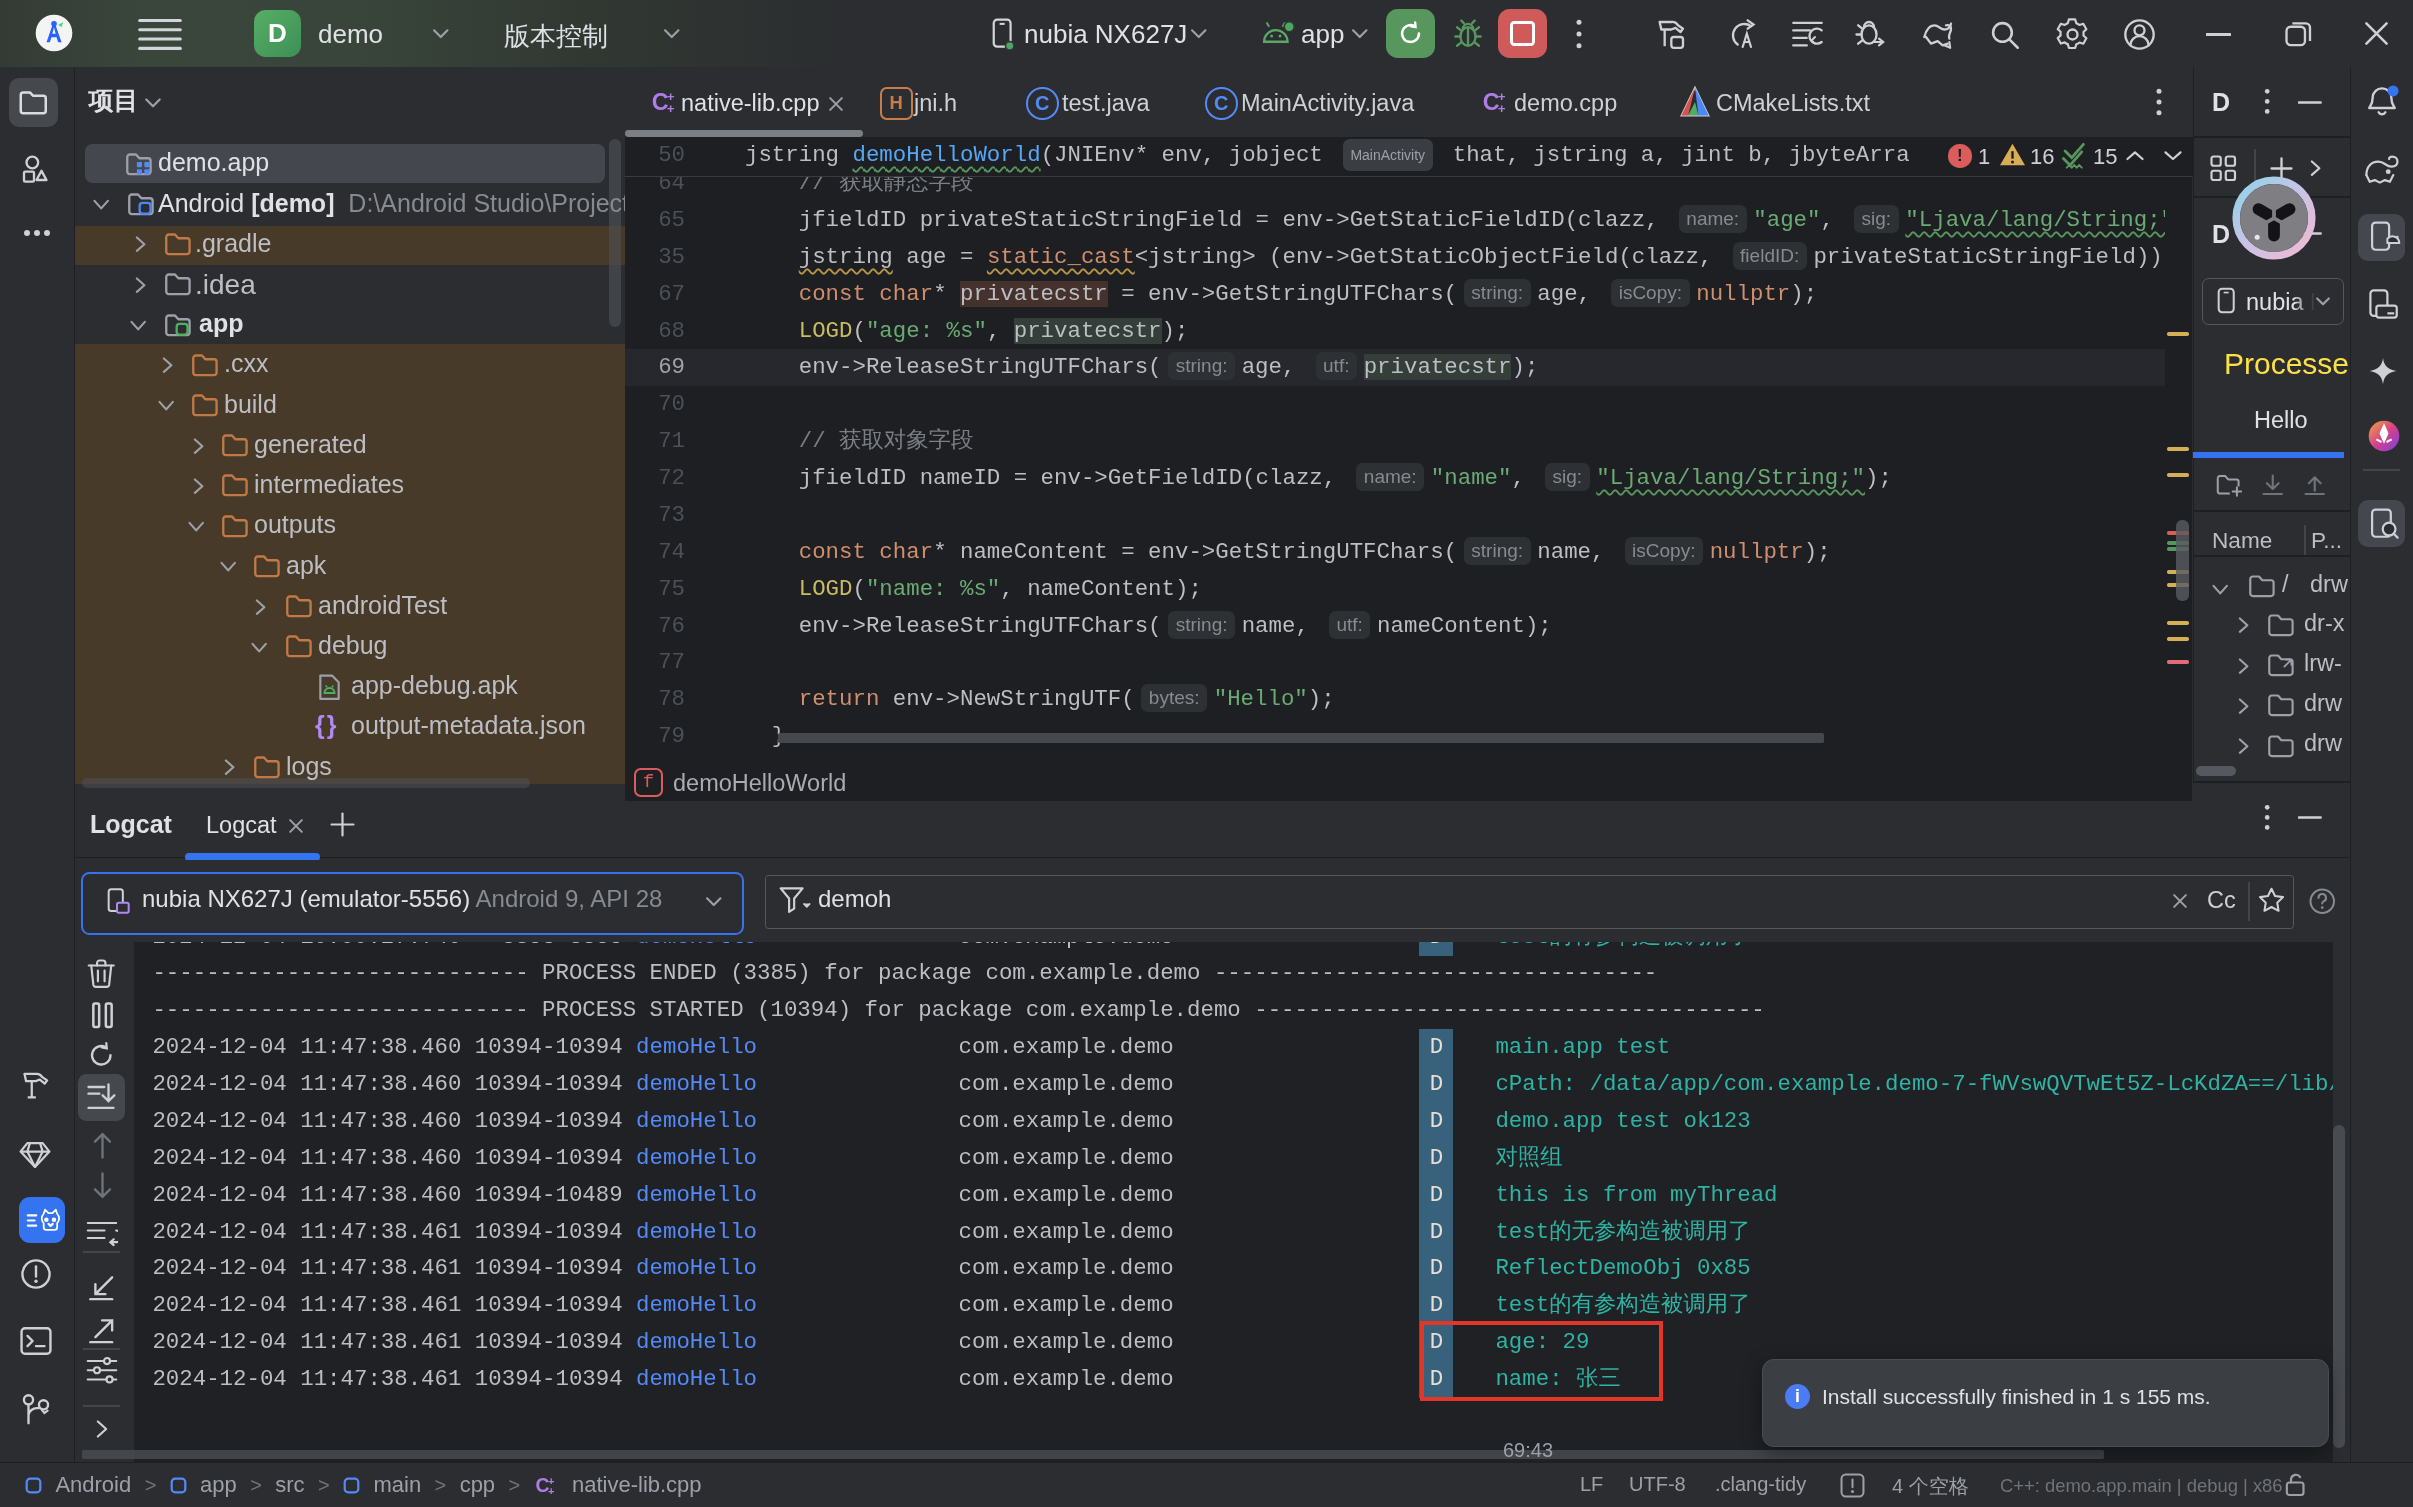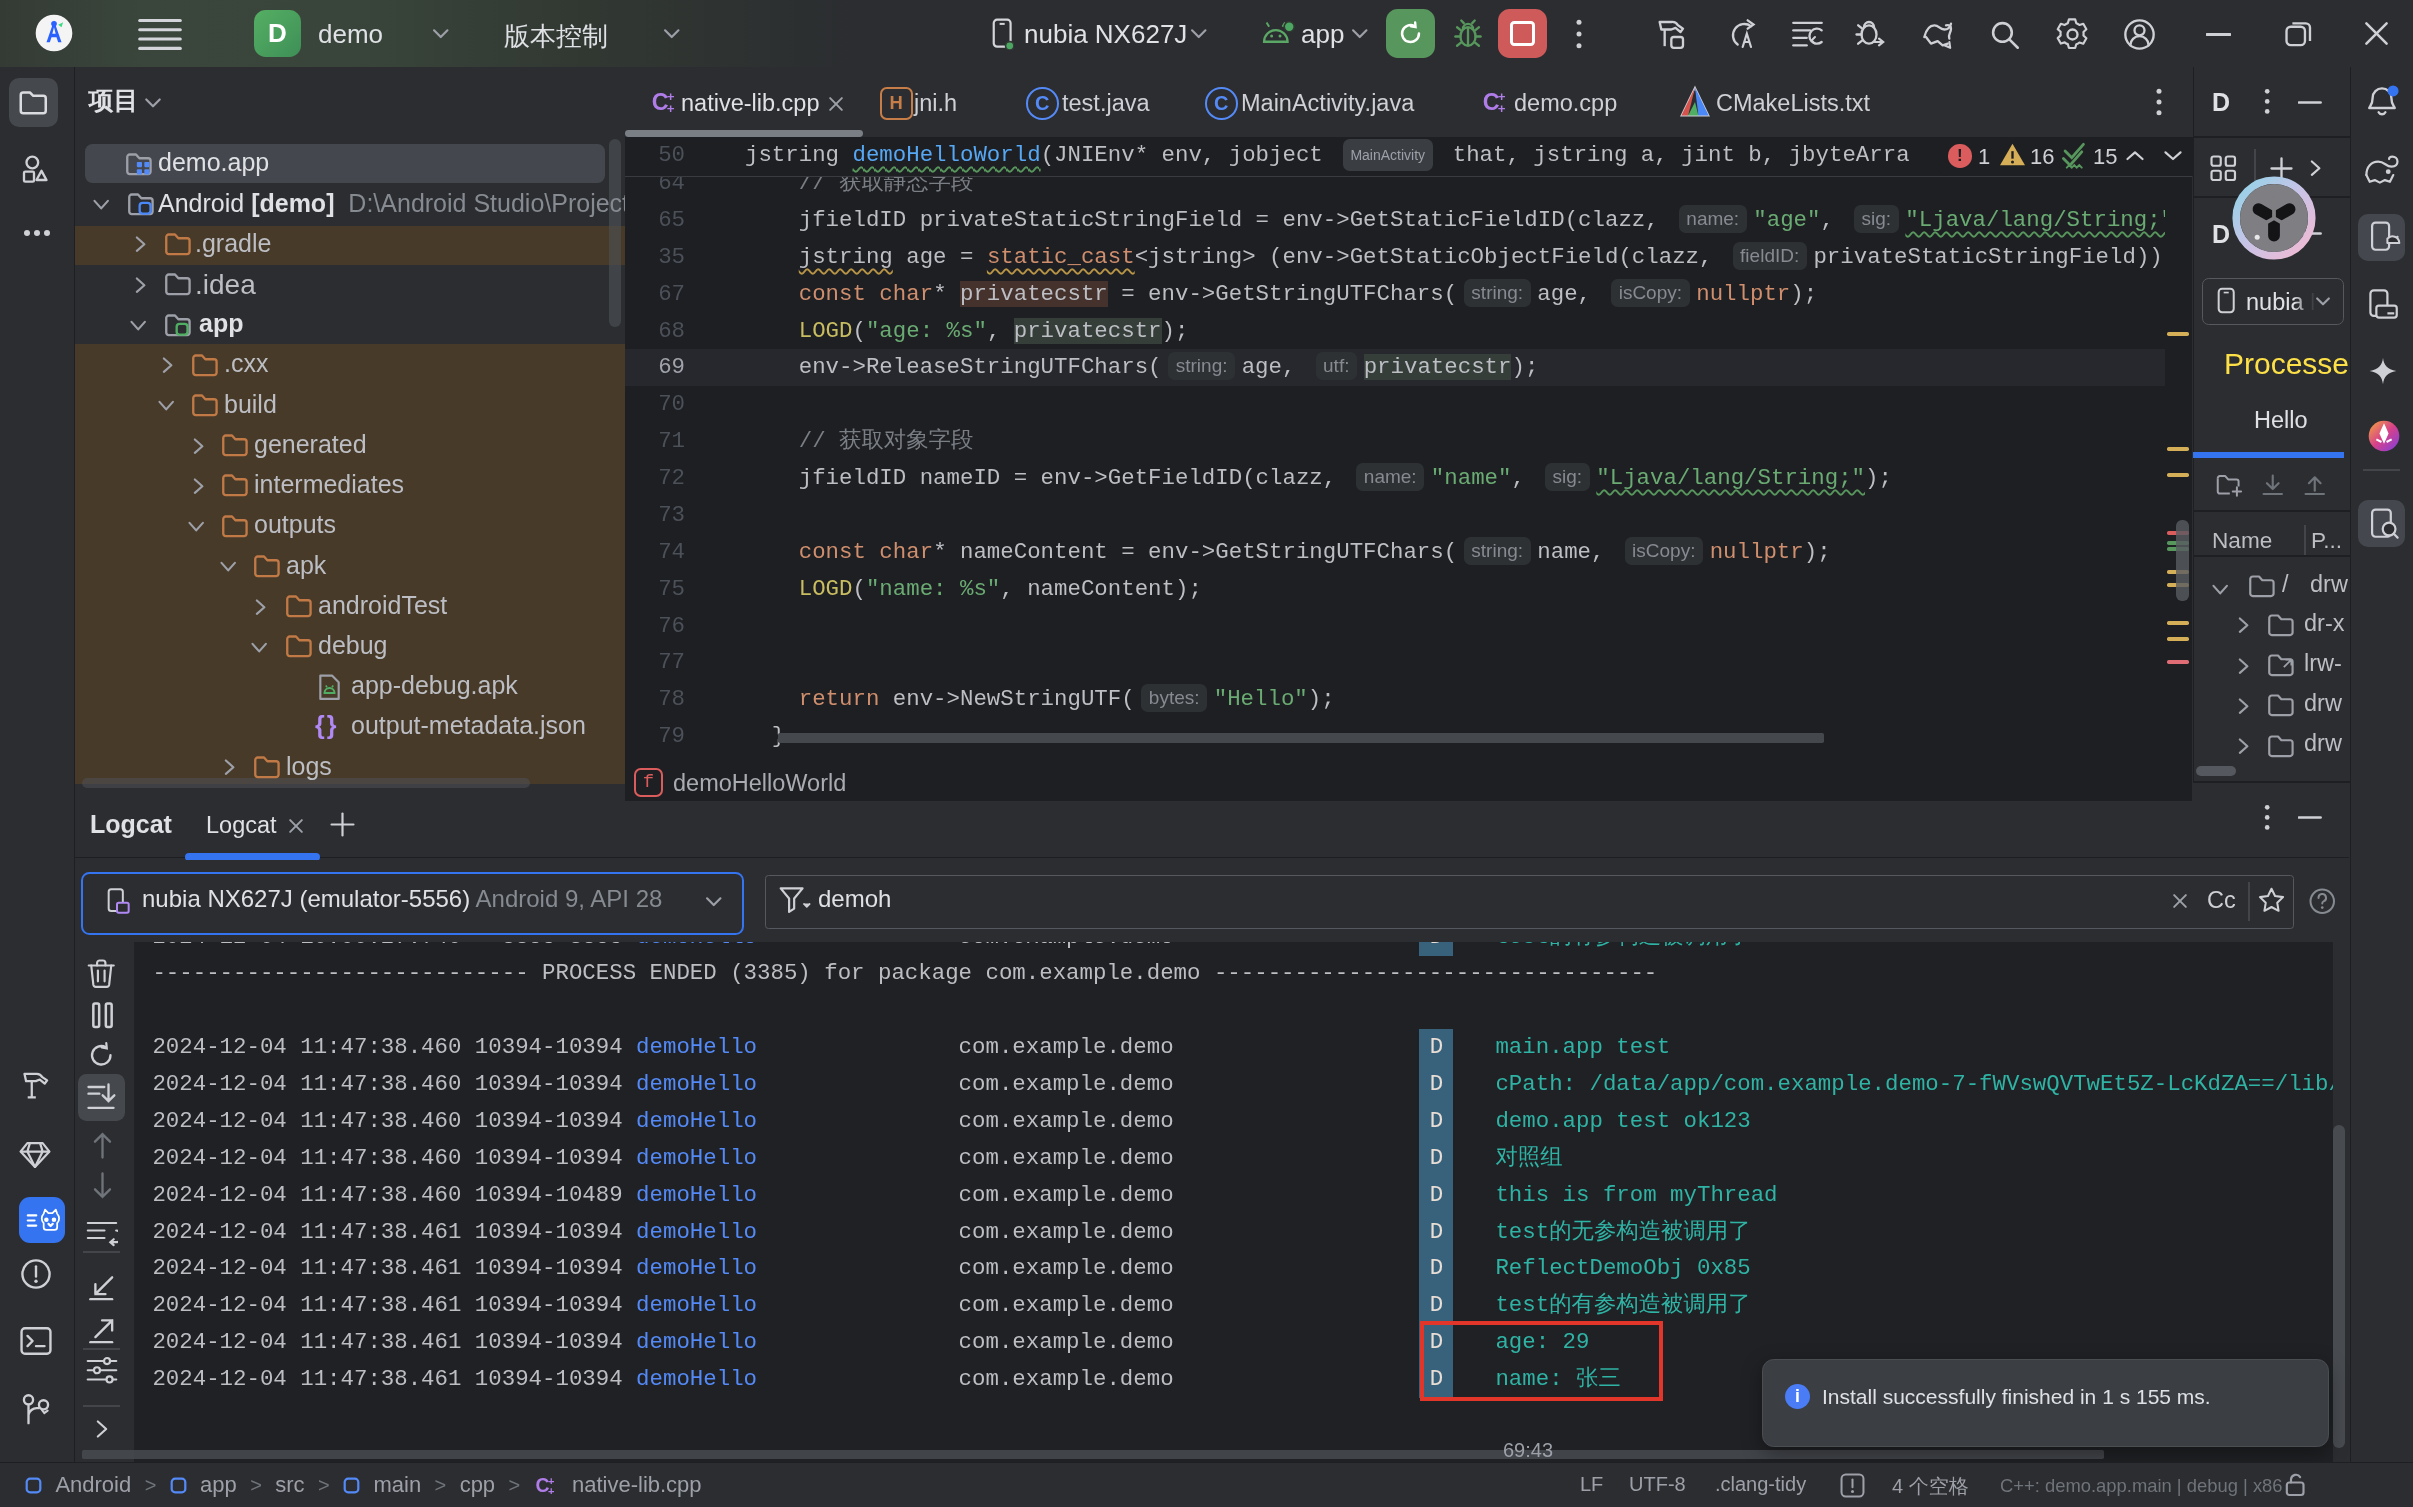--- a/index.html
+++ b/index.html
@@ -396,20 +396,21 @@
 <div class="cl" style="top:165px">    <span class="cm">// 获取静态字段</span></div>
     <div class="cl" style="top:202px">    jfieldID privateStaticStringField = env-&gt;GetStaticFieldID(clazz, <span class="chip">name:</span><span class="st">"age"</span>, <span class="chip">sig:</span><span class="st wavy-g">"Ljava/lang/String;"</span>);</div>
     <div class="cl" style="top:239px">    <span class="wavy-y">jstring</span> age = <span class="kw wavy-y">static_cast</span>&lt;jstring&gt; (env-&gt;GetStaticObjectField(clazz, <span class="chip">fieldID:</span>privateStaticStringField));</div>
     <div class="cl" style="top:276px">    <span class="kw">const char</span>* <span style="background:#45322C">privatecstr</span> = env-&gt;GetStringUTFChars(<span class="chip">string:</span>age, <span class="chip">isCopy:</span><span class="kw">nullptr</span>);</div>
     <div class="cl" style="top:313px">    <span class="mc">LOGD</span>(<span class="st">"age: %s"</span>, <span style="background:#353E39">privatecstr</span>);</div>
     <div class="cl" style="top:349px">    env-&gt;ReleaseStringUTFChars(<span class="chip">string:</span>age, <span class="chip">utf:</span><span style="background:#353E39">privatecstr</span>);</div>
     <div class="cl" style="top:423px">    <span class="cm">// 获取对象字段</span></div>
     <div class="cl" style="top:460px">    jfieldID nameID = env-&gt;GetFieldID(clazz, <span class="chip">name:</span><span class="st">"name"</span>, <span class="chip">sig:</span><span class="st wavy-g">"Ljava/lang/String;"</span>);</div>
     <div class="cl" style="top:534px">    <span class="kw">const char</span>* nameContent = env-&gt;GetStringUTFChars(<span class="chip">string:</span>name, <span class="chip">isCopy:</span><span class="kw">nullptr</span>);</div>
     <div class="cl" style="top:571px">    <span class="mc">LOGD</span>(<span class="st">"name: %s"</span>, nameContent);</div>
+    <div class="cl" style="top:608px">    env-&gt;ReleaseStringUTFChars(<span class="chip">string:</span>name, <span class="chip">utf:</span>nameContent);</div>
     <div class="cl" style="top:681px">    <span class="kw">return</span> env-&gt;NewStringUTF(<span class="chip">bytes:</span><span class="st">"Hello"</span>);</div>
     <div class="cl" style="top:718px">  }</div>
 </div>
 
 <div class="a" style="left:778px;top:733px;width:1046px;height:10px;background:#45484D;border-radius:1.7px"></div>
 
 <div class="a" style="left:625px;top:137px;width:1567px;height:39px;background:#1E1F22;border-bottom:1.7px solid #393B40"></div>
 <div class="ln" style="top:137px">50</div>
 <div class="a" style="left:0;top:0;width:1937px;height:175px;overflow:hidden">
     <div class="cl" style="top:137px">jstring <span class="fn wavy-g">demoHelloWorld</span>(JNIEnv* env, jobject <span class="chip" style="font-size:14px;line-height:32px;background:#3A3D42;color:#9DA0A8">MainActivity</span> that, jstring a, jint b, jbyteArra</div>
@@ -699,20 +700,21 @@
     <circle cx="28" cy="28" r="3.6" fill="#2B2D30"></circle>
   </svg>
 <div class="a" style="left:83px;top:1405px;width:37px;height:1.7px;background:#43454A"></div>
 <svg class="a chev" style="left:92px;top:1418px" width="20" height="22" viewBox="0 0 24 26">
     <path d="M7 4 L17 13 L7 22" stroke="#CED0D6"></path>
   </svg>
 
 <div class="a" style="left:134px;top:942px;width:2199px;height:520px;background:#1F2124;overflow:hidden">
 <div class="ll" style="top:-23.5px"><span>2024-12-04 10:00:27.740   3385-3385 </span><span style="color:#548AF7">demoHello</span><span>               com.example.demo</span><i class="dblk">D</i><span class="msg">test的有参构造被调用了</span></div>
 <div class="ll" style="top:13.4px"><span>---------------------------- PROCESS ENDED (3385) for package com.example.demo ---------------------------------</span></div>
+<div class="ll" style="top:50px"><span>---------------------------- PROCESS STARTED (10394) for package com.example.demo --------------------------------------</span></div>
 <div class="ll" style="top:87px"><span>2024-12-04 11:47:38.460 10394-10394 </span><span style="color:#548AF7">demoHello</span><span>               com.example.demo</span><i class="dblk">D</i><span class="msg">main.app test</span></div>
 <div class="ll" style="top:124px"><span>2024-12-04 11:47:38.460 10394-10394 </span><span style="color:#548AF7">demoHello</span><span>               com.example.demo</span><i class="dblk">D</i><span class="msg">cPath: /data/app/com.example.demo-7-fWVswQVTwEt5Z-LcKdZA==/lib/x86</span></div>
 <div class="ll" style="top:161px"><span>2024-12-04 11:47:38.460 10394-10394 </span><span style="color:#548AF7">demoHello</span><span>               com.example.demo</span><i class="dblk">D</i><span class="msg">demo.app test ok123</span></div>
 <div class="ll" style="top:198px"><span>2024-12-04 11:47:38.460 10394-10394 </span><span style="color:#548AF7">demoHello</span><span>               com.example.demo</span><i class="dblk">D</i><span class="msg">对照组</span></div>
 <div class="ll" style="top:235px"><span>2024-12-04 11:47:38.460 10394-10489 </span><span style="color:#548AF7">demoHello</span><span>               com.example.demo</span><i class="dblk">D</i><span class="msg">this is from myThread</span></div>
 <div class="ll" style="top:272px"><span>2024-12-04 11:47:38.461 10394-10394 </span><span style="color:#548AF7">demoHello</span><span>               com.example.demo</span><i class="dblk">D</i><span class="msg">test的无参构造被调用了</span></div>
 <div class="ll" style="top:308px"><span>2024-12-04 11:47:38.461 10394-10394 </span><span style="color:#548AF7">demoHello</span><span>               com.example.demo</span><i class="dblk">D</i><span class="msg">ReflectDemoObj 0x85</span></div>
 <div class="ll" style="top:345px"><span>2024-12-04 11:47:38.461 10394-10394 </span><span style="color:#548AF7">demoHello</span><span>               com.example.demo</span><i class="dblk">D</i><span class="msg">test的有参构造被调用了</span></div>
 <div class="ll" style="top:382px"><span>2024-12-04 11:47:38.461 10394-10394 </span><span style="color:#548AF7">demoHello</span><span>               com.example.demo</span><i class="dblk">D</i><span class="msg">age: 29</span></div>
 <div class="ll" style="top:419px"><span>2024-12-04 11:47:38.461 10394-10394 </span><span style="color:#548AF7">demoHello</span><span>               com.example.demo</span><i class="dblk">D</i><span class="msg">name: 张三</span></div>

